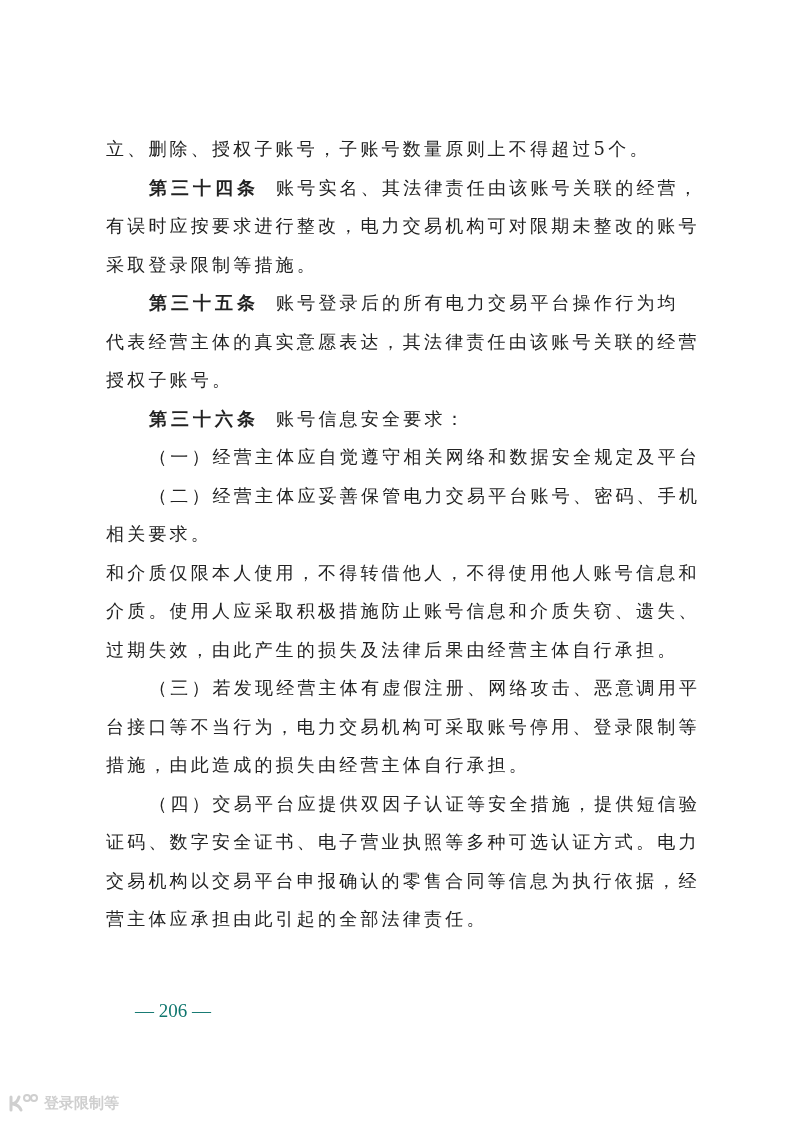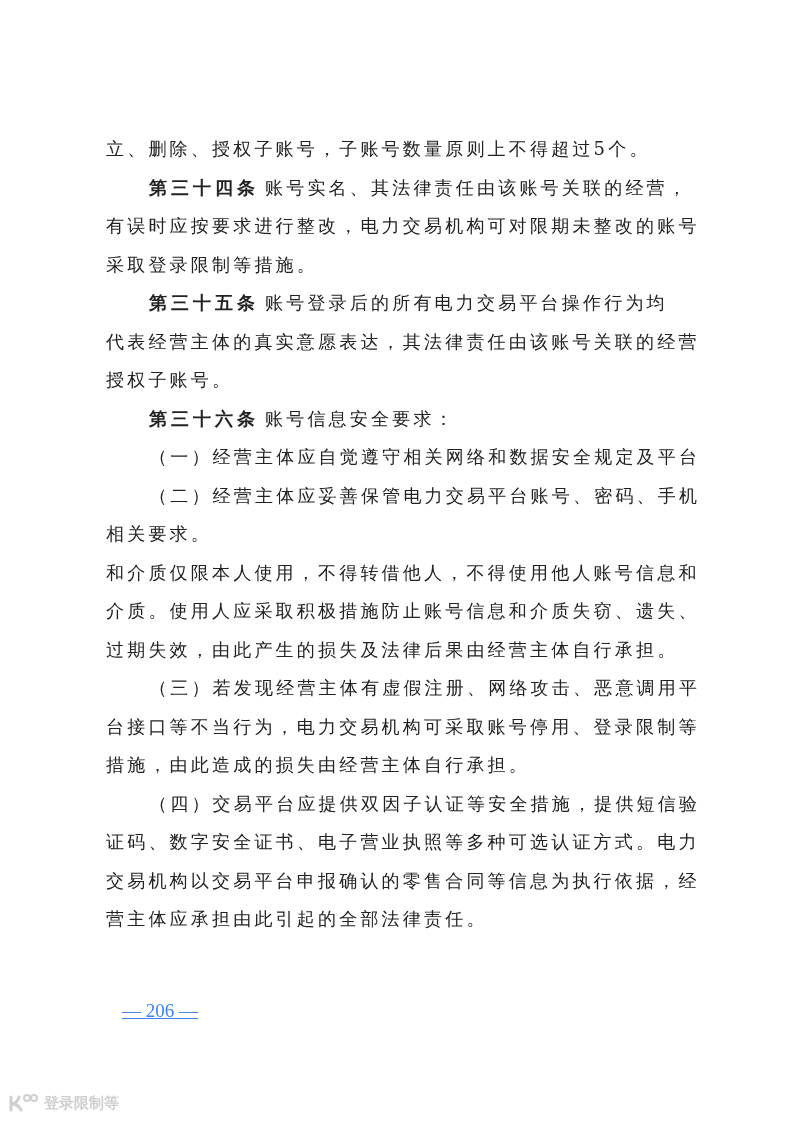--- a/index.html
+++ b/index.html
@@ -26,30 +26,29 @@
       height: 38.5px;
       line-height: 38.5px;
       letter-spacing: 3.2px;
       white-space: nowrap;
     }
     .indent { padding-left: 43px; }
     .art-title {
       font-family: Liberation Sans, sans-serif;
       font-weight: bold;
       letter-spacing: 4px;
-      margin-right: 6px;
+      margin-right: 17px;
     }
     .page-number {
       position: absolute;
-      left: 122px;
+      left: 135px;
       top: 1000px;
       font-size: 19px;
       font-family: "Liberation Serif", "DejaVu Serif", serif;
-      color: #3b82f6;
-      text-decoration: underline;
+      color: #0f766e;
     }
     .page-number .dash { letter-spacing: 0; }
     .watermark {
       position: absolute;
       left: 8px;
       top: 1093px;
       display: flex;
       align-items: center;
       color: #cfcfcf;
       font-family: "DejaVu Sans", sans-serif;

